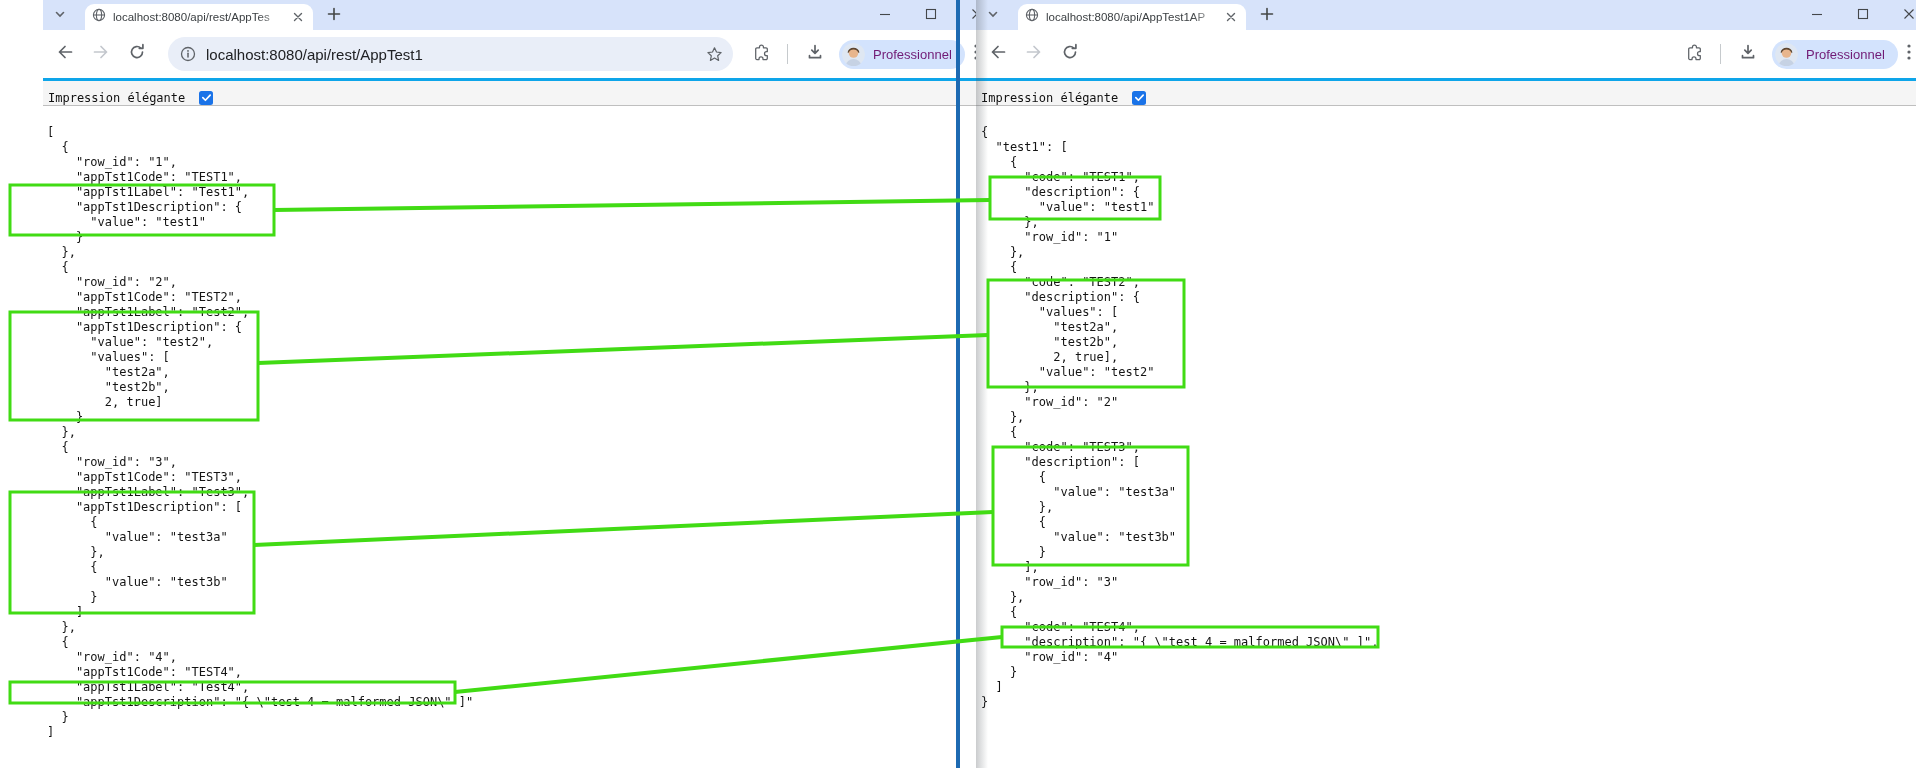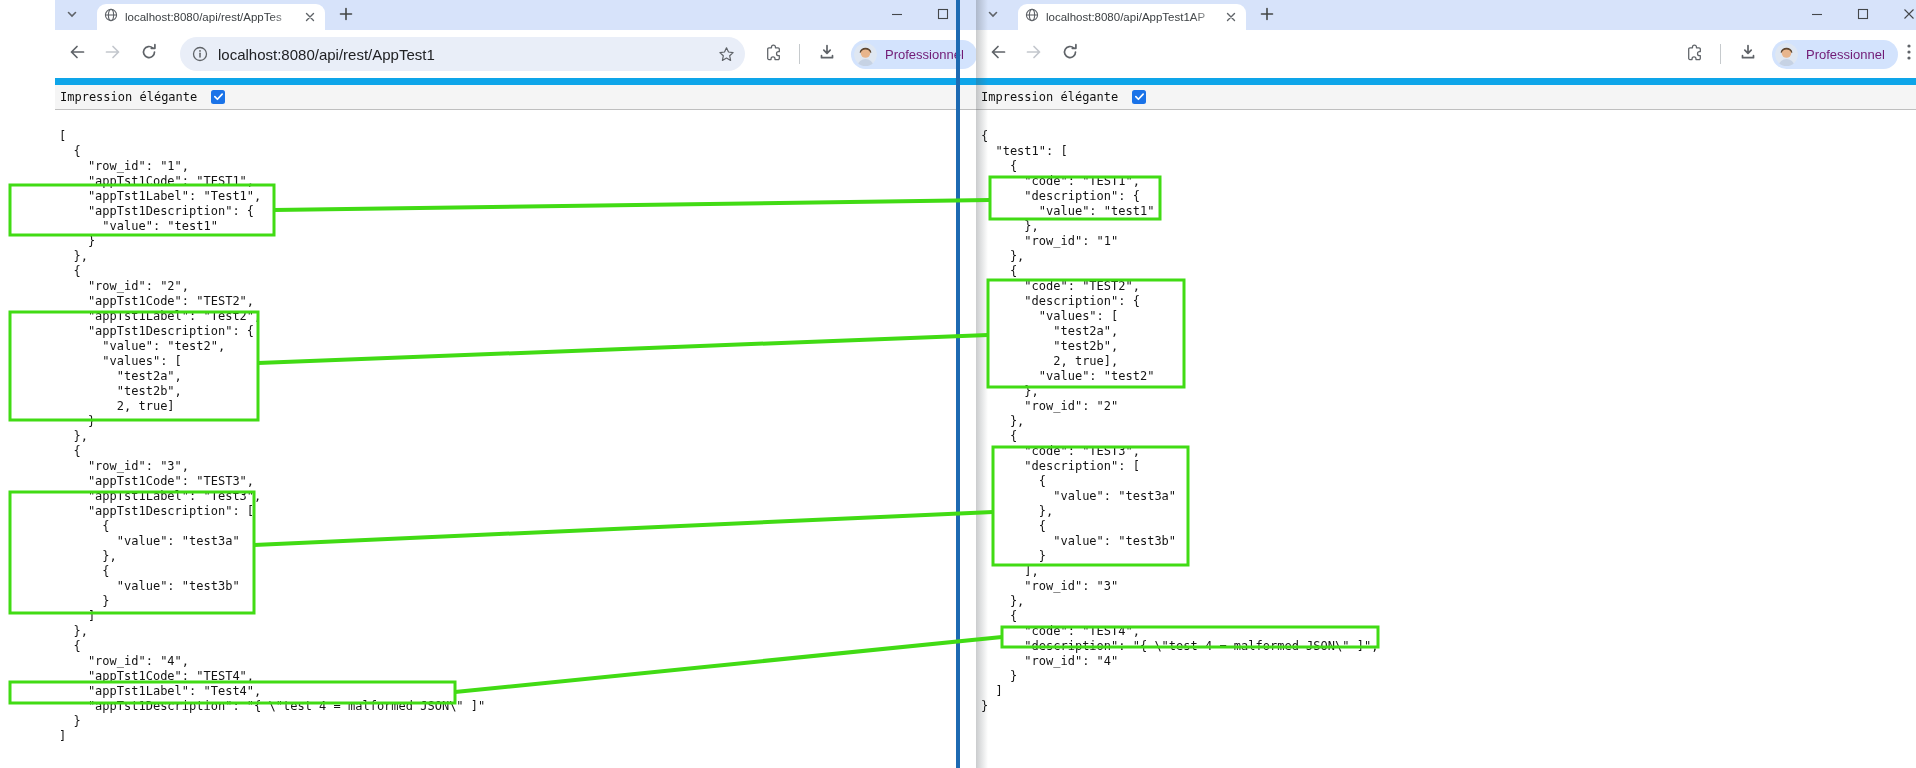--- a/index.html
+++ b/index.html
@@ -1,21 +1,21 @@
 <!DOCTYPE html>
 <html><head>
 <meta charset="utf-8">
 <style>
   html,body{margin:0;padding:0;}
   body{
     position:relative;width:1916px;height:768px;overflow:hidden;
     background:#fff;font-family:"Liberation Sans",sans-serif;
   }
   .win{position:absolute;top:0;height:768px;background:#fff;}
-  #win-left{left:16px;width:957px;padding-left:39px;}
+  #win-left{left:4px;width:957px;padding-left:39px;}
   #win-right{left:976px;width:956px;}
   #win-right .shadow{
     position:absolute;left:0;top:0;width:12px;height:768px;z-index:3;pointer-events:none;
     background:linear-gradient(to right,rgba(80,86,92,.30),rgba(80,86,92,0));
   }
   .divider{position:absolute;left:956px;top:0;width:4px;height:768px;background:#1d6ab2;z-index:5;}
 
   
   .tabstrip{position:relative;height:30px;background:#d7e3fa;}
   .tab-search{position:absolute;left:8px;top:6px;width:18px;height:18px;border-radius:9px;
@@ -24,39 +24,39 @@
     border-radius:9px 9px 0 0;display:flex;align-items:center;padding:0 7px;box-sizing:border-box;}
   .tab-title{flex:1;margin-left:7px;font-size:11.5px;color:#3c4043;white-space:nowrap;overflow:hidden;
     -webkit-mask-image:linear-gradient(to right,#000 82%,transparent);
     mask-image:linear-gradient(to right,#000 82%,transparent);}
   .tab-close{width:16px;height:16px;border-radius:8px;display:flex;align-items:center;justify-content:center;}
   .newtab{position:absolute;left:281px;top:6px;width:19px;height:19px;display:flex;align-items:center;justify-content:center;}
   .caption{position:absolute;right:0;top:0;height:30px;display:flex;}
   .cap-btn{width:46px;height:30px;display:flex;align-items:center;justify-content:center;}
 
   
-  .toolbar{position:relative;height:48px;background:#fff;border-bottom:7px solid #0ea5e9;}
+  .toolbar{position:relative;height:48px;background:#fff;border-bottom:3px solid #0ea5e9;}
   .nav-btn{position:absolute;top:10px;width:28px;height:28px;display:flex;align-items:center;justify-content:center;border-radius:14px;}
   .nav-back{left:8px;}.nav-fwd{left:44px;}.nav-reload{left:80px;}
   .omnibox{position:absolute;left:125px;top:7px;width:565px;height:34px;border-radius:17px;background:#e9eef8;
     display:flex;align-items:center;padding:0 10px;box-sizing:border-box;}
   .omni-info{width:20px;display:flex;align-items:center;justify-content:center;}
   .url-text{margin-left:8px;font-size:15px;color:#202124;white-space:nowrap;}
   .omni-star{margin-left:auto;display:flex;align-items:center;}
   .ext-btn{position:absolute;left:705px;top:10px;width:28px;height:28px;display:flex;align-items:center;justify-content:center;}
   .tb-sep{position:absolute;left:744px;top:14px;width:1px;height:20px;background:#c6cacd;}
   .dl-btn{position:absolute;left:758px;top:10px;width:28px;height:28px;display:flex;align-items:center;justify-content:center;}
   .profile{position:absolute;left:796px;top:10px;height:29px;border-radius:15px;background:#d3e3fd;
     display:flex;align-items:center;padding:3px 13px 3px 3px;box-sizing:border-box;}
   .profile-label{margin-left:8px;font-size:13px;color:#701a75;}
   .menu-btn{position:absolute;left:920px;top:10px;width:26px;height:28px;display:flex;align-items:center;justify-content:center;}
 
   
   .chkrow{height:25px;background:#f5f5f5;border-bottom:1px solid #bfbfbf;box-sizing:border-box;
-    display:flex;align-items:center;padding:0 5px;gap:14px;}
+    display:flex;align-items:flex-end;padding:0 5px;gap:14px;}
   .chklabel{font-family:"DejaVu Sans Mono",monospace;font-size:12px;color:#111;}
   .checkbox{width:14px;height:14px;background:#1a73e8;border-radius:2.5px;display:flex;align-items:center;justify-content:center;}
   pre.json{margin:0;padding:19px 0 0 4px;font-family:"DejaVu Sans Mono",monospace;
     font-size:12px;line-height:15px;color:#141414;white-space:pre;}
   #win-right pre.json{padding-left:5px;}
 
   
   #annotation-layer{position:absolute;left:0;top:0;z-index:10;pointer-events:none;}
   .avatar-wrap{width:23px;height:23px;border-radius:50%;overflow:hidden;flex:0 0 auto;}
 </style>

